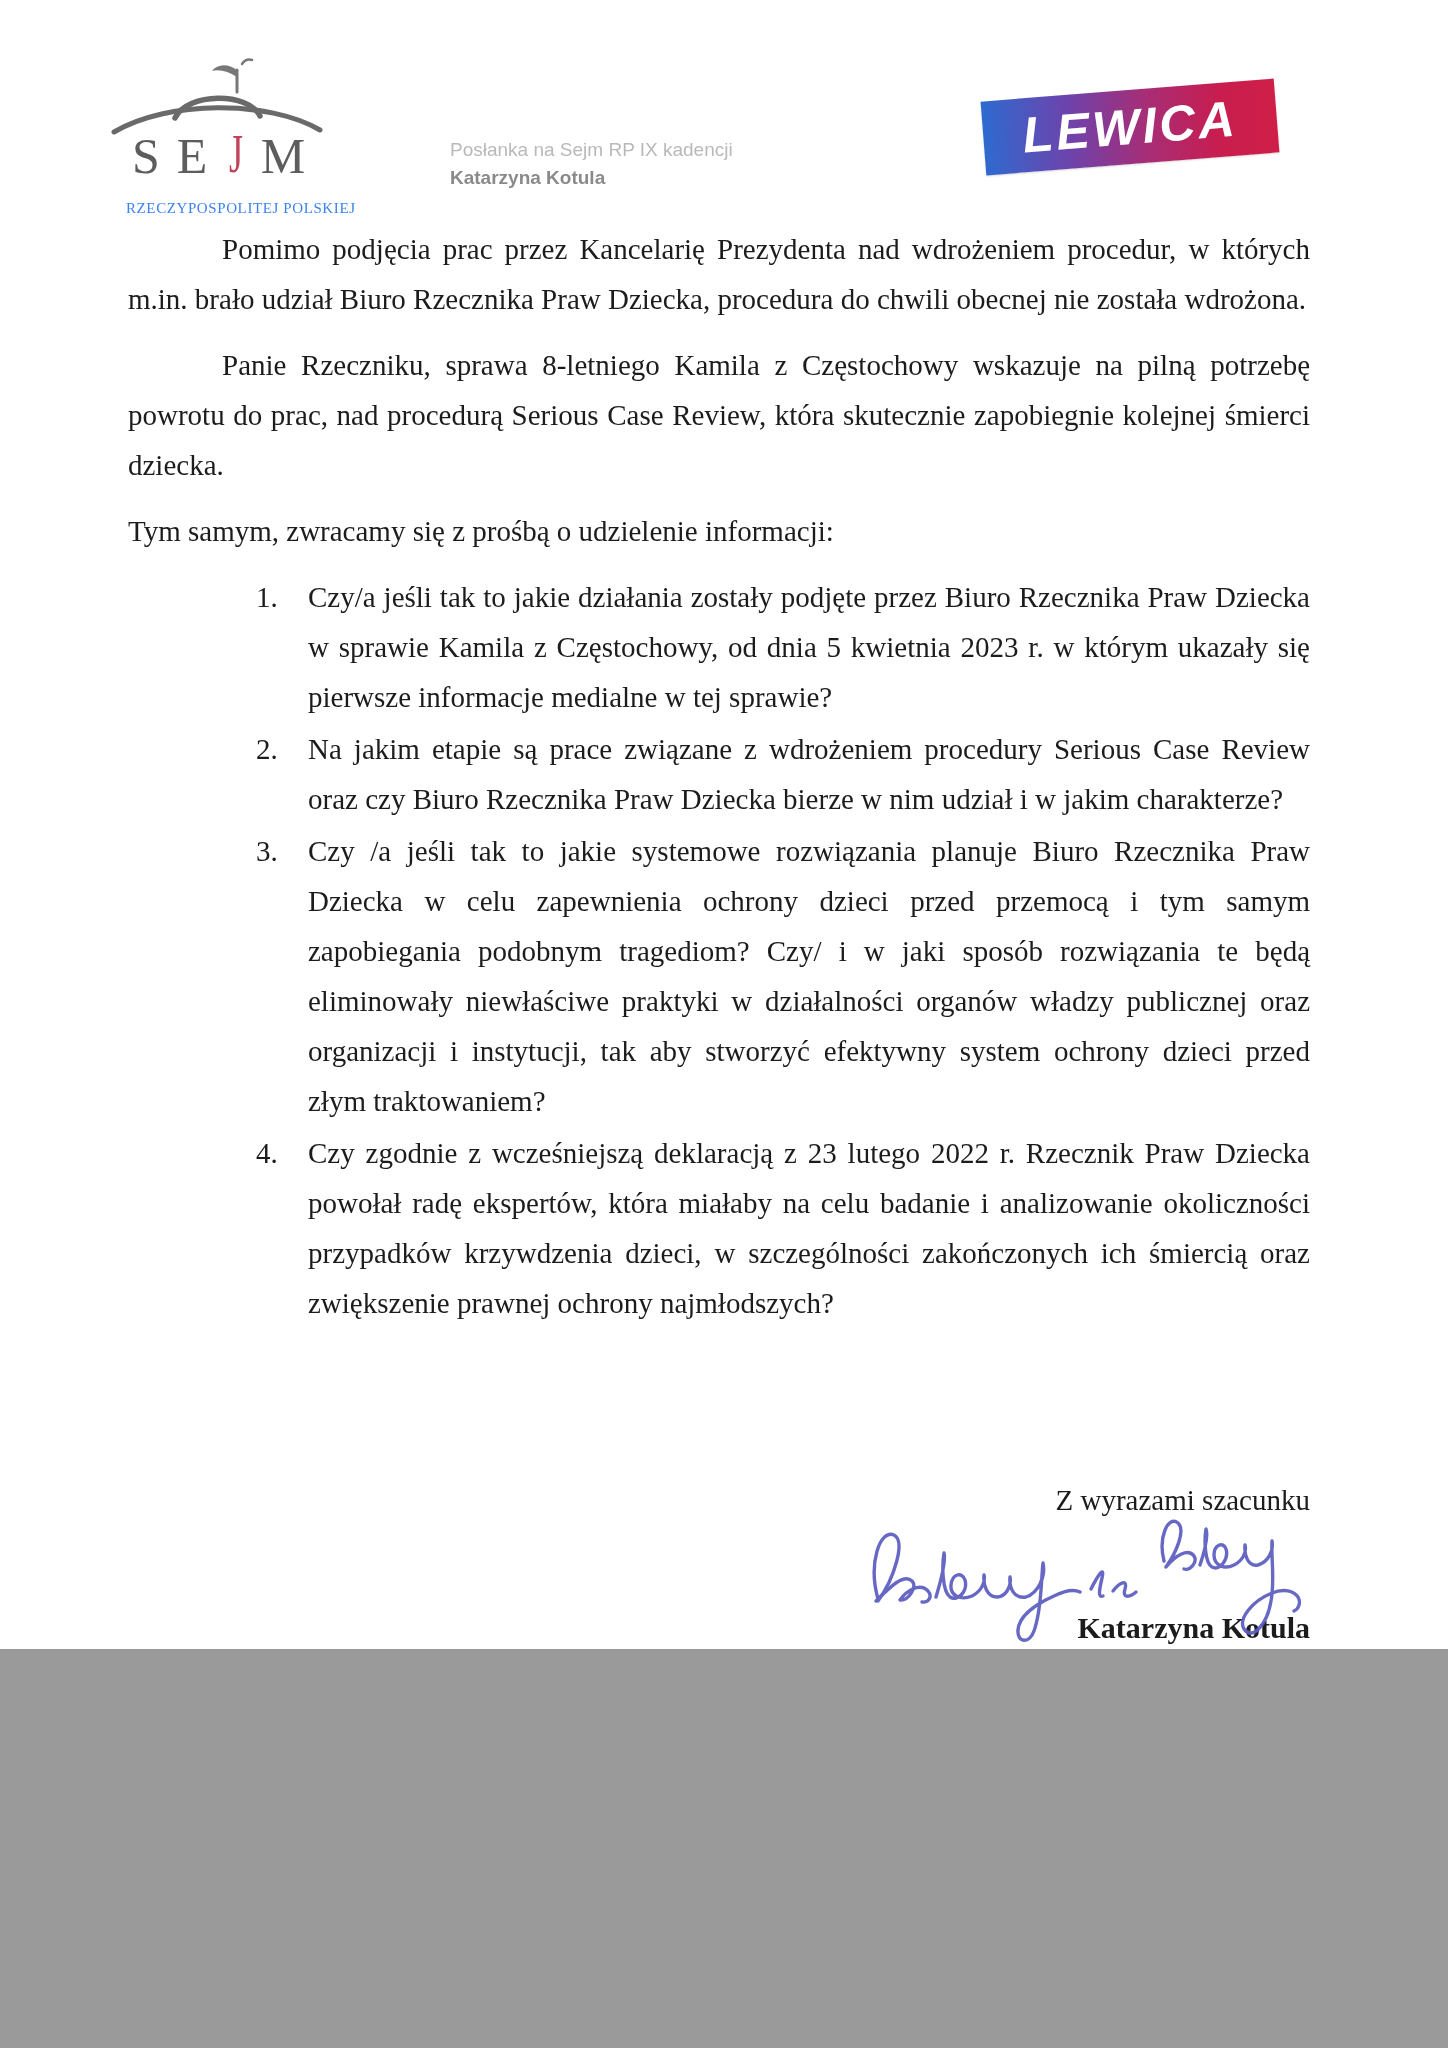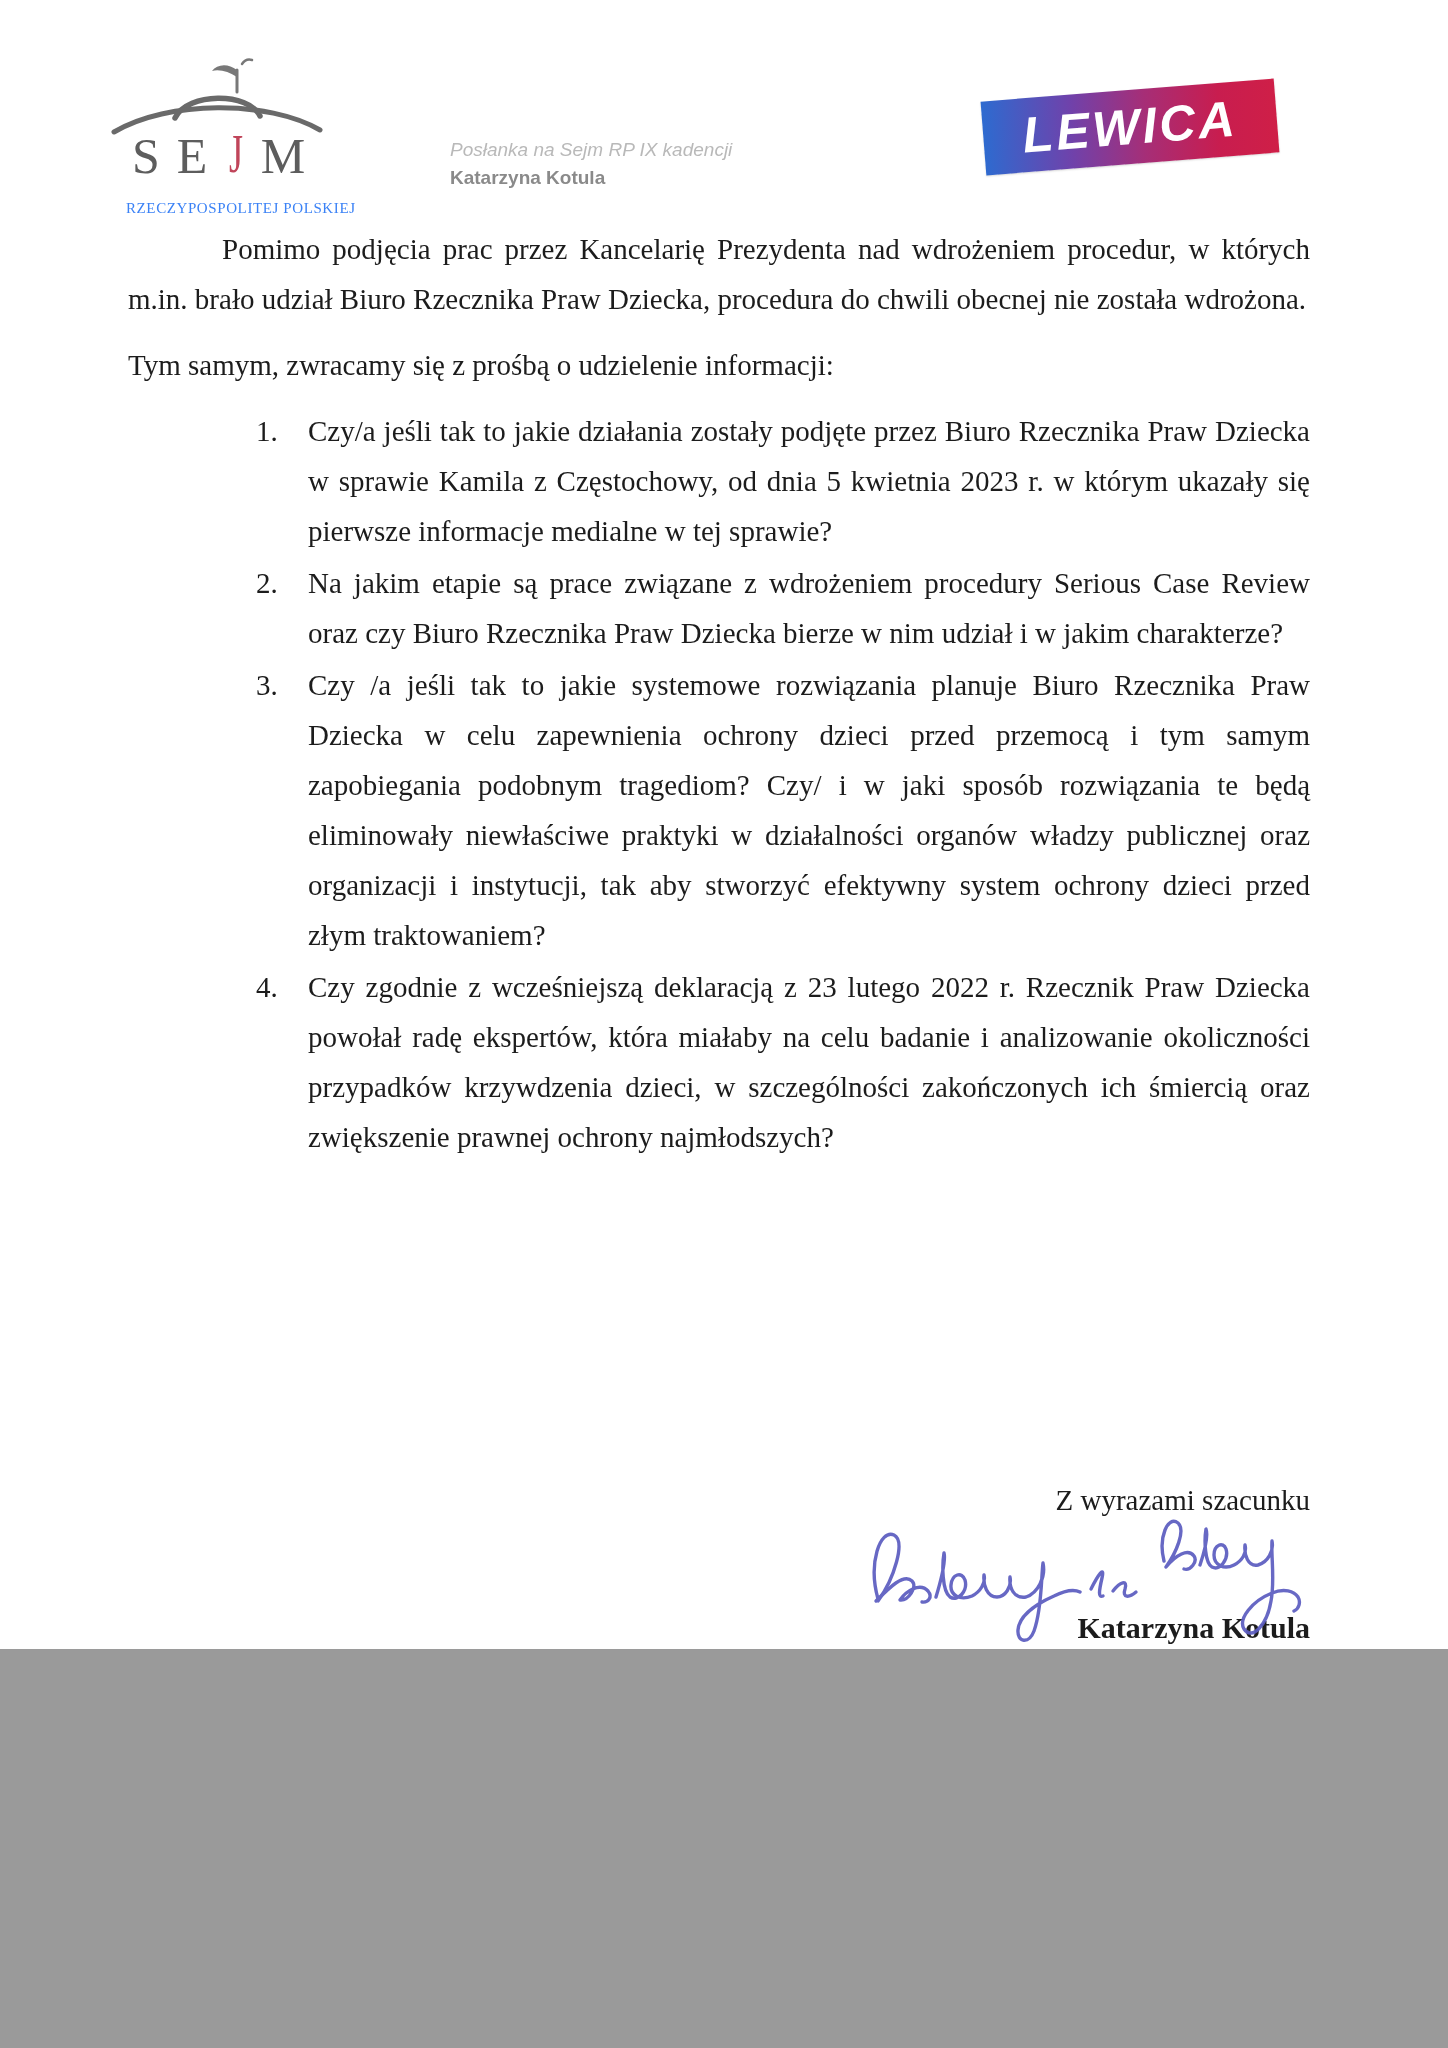--- a/index.html
+++ b/index.html
@@ -28,21 +28,21 @@
   }
   .sejm-subtitle{
     position:absolute;left:126px;top:200px;
     font-family:"Liberation Serif", serif;
     font-size:15px;color:#3b82f6;letter-spacing:0.6px;white-space:nowrap;
   }
   .sender{
     position:absolute;left:450px;top:138px;
     font-family:"Liberation Sans", sans-serif;line-height:24px;white-space:nowrap;
   }
-  .sender-role{font-size:19px;color:#b9b9b9;font-style:italic;}
+  .sender-role{font-size:19px;color:#b9b9b9;}
   .sender-name{font-size:19px;color:#8a8a8a;font-weight:700;margin-top:4px;}
   .lewica{
     position:absolute;left:983px;top:90px;width:294px;height:74px;
     background:linear-gradient(92deg,#2d6bd0 0%,#6f42ab 30%,#a62e77 55%,#c81d4f 80%,#cf1f47 100%);
     transform:rotate(-4.5deg);
     display:flex;align-items:center;justify-content:center;
     box-shadow:0 1px 2px rgba(0,0,0,.15);
   }
   .lewica span{
     font-family:"Liberation Sans", sans-serif;
@@ -122,20 +122,21 @@
       <div class="sender-name">Katarzyna Kotula</div>
     </div>
 
     <div class="lewica">
       <span>LEWICA</span>
     </div>
   </div>
 
   <div class="letter-body">
     <p class="indent">Pomimo podjęcia prac przez Kancelarię Prezydenta nad wdrożeniem procedur, w których m.in. brało udział Biuro Rzecznika Praw Dziecka, procedura do chwili obecnej nie została wdrożona.</p>
+    <p class="indent">Panie Rzeczniku, sprawa 8-letniego Kamila z Częstochowy wskazuje na pilną potrzebę powrotu do prac, nad procedurą Serious Case Review, która skutecznie zapobiegnie kolejnej śmierci dziecka.</p>
 
     <p class="request-heading">Tym samym, zwracamy się z prośbą o udzielenie informacji:</p>
 
     <ol class="request-list">
       <li>
         <span class="item-number">1.</span>
         <span>Czy/a jeśli tak to jakie działania zostały podjęte przez Biuro Rzecznika Praw Dziecka w sprawie Kamila z Częstochowy, od dnia 5 kwietnia 2023 r. w którym ukazały się pierwsze informacje medialne w tej sprawie?</span>
       </li>
       <li>
         <span class="item-number">2.</span>

